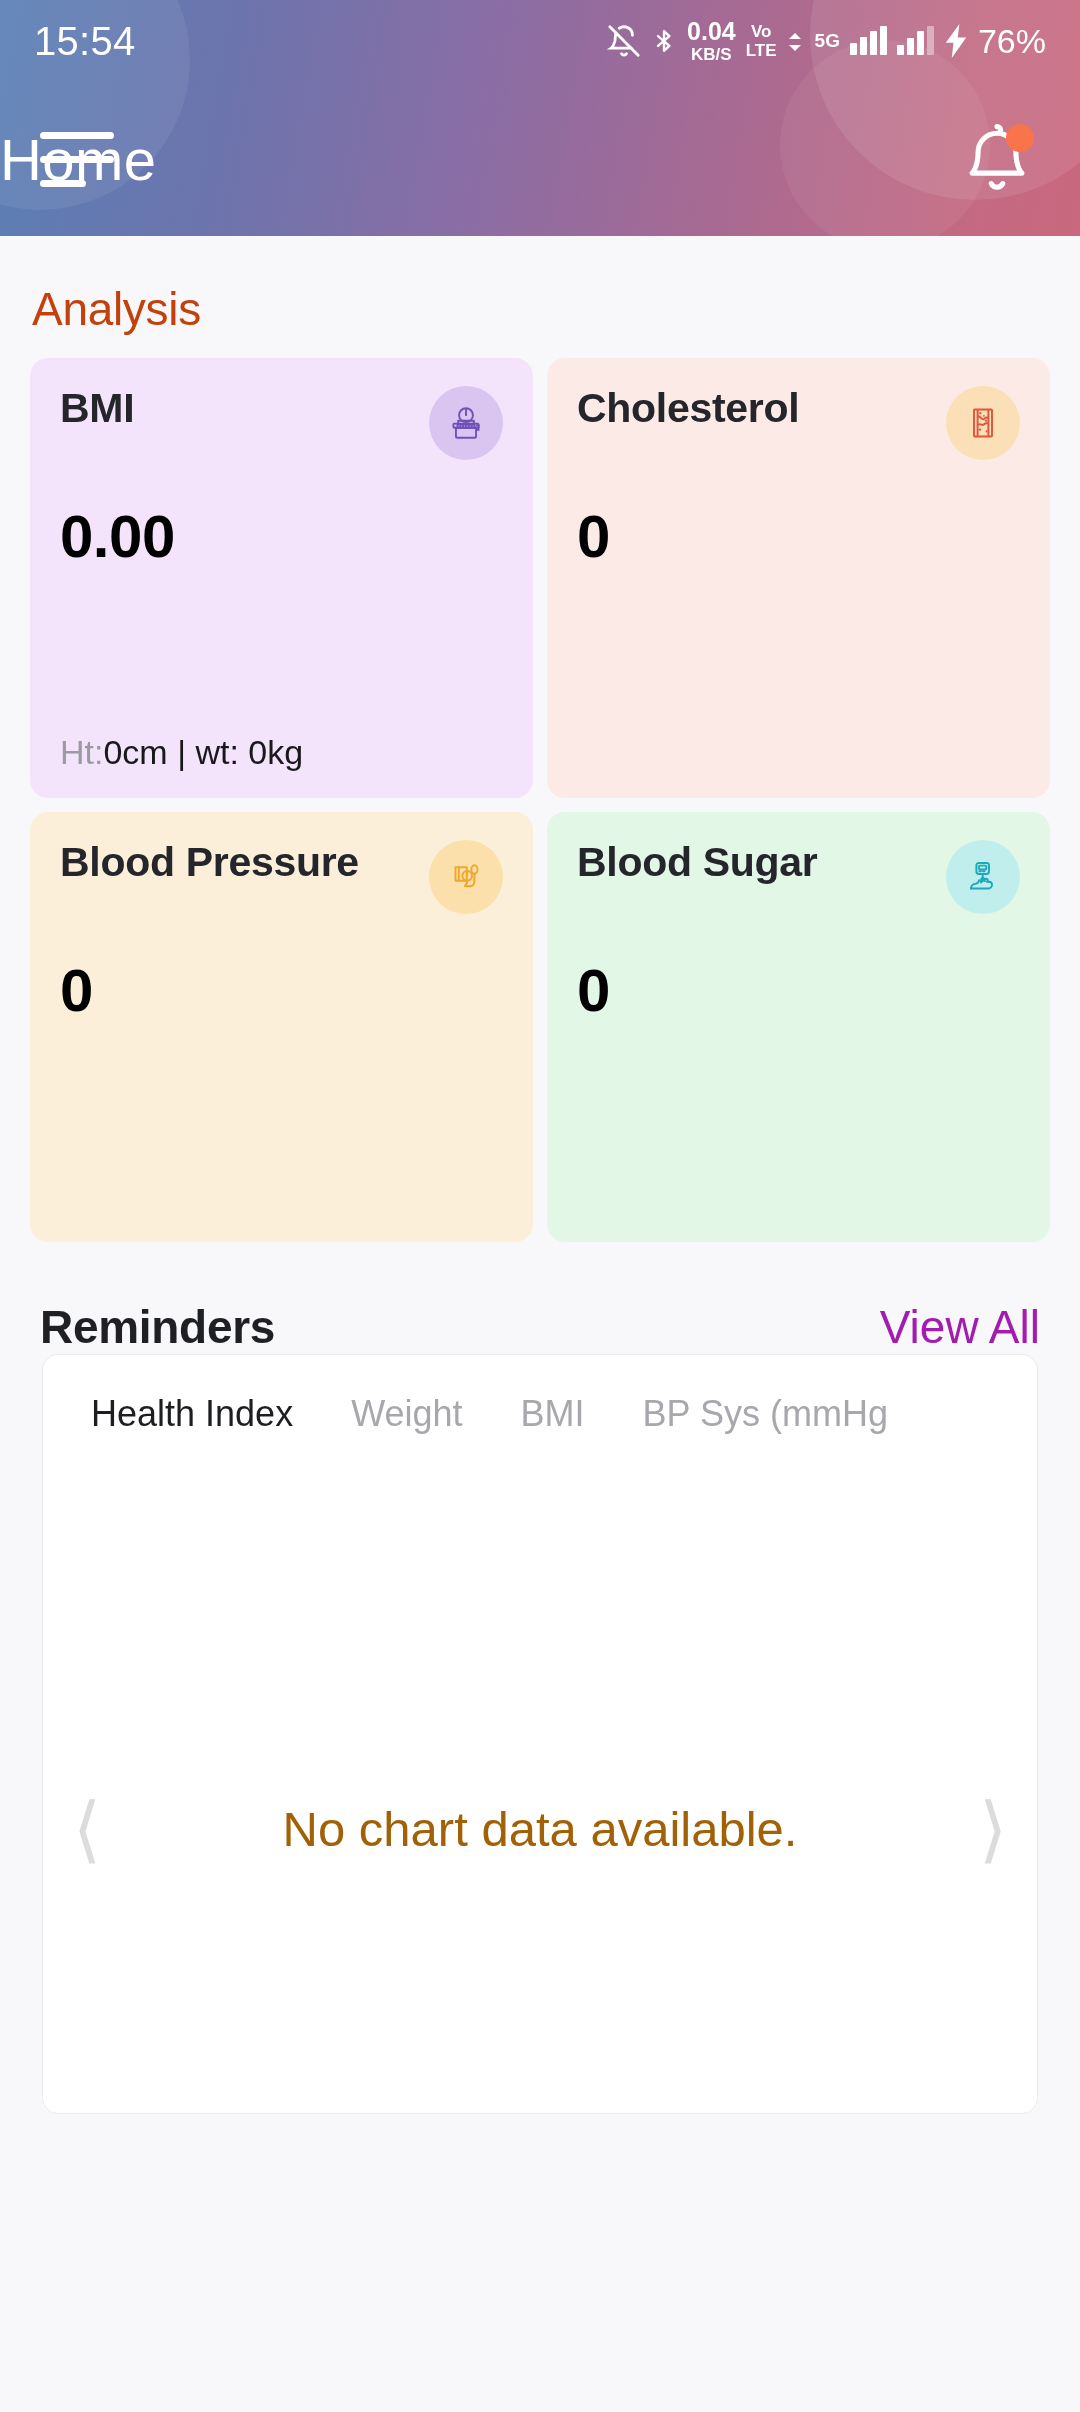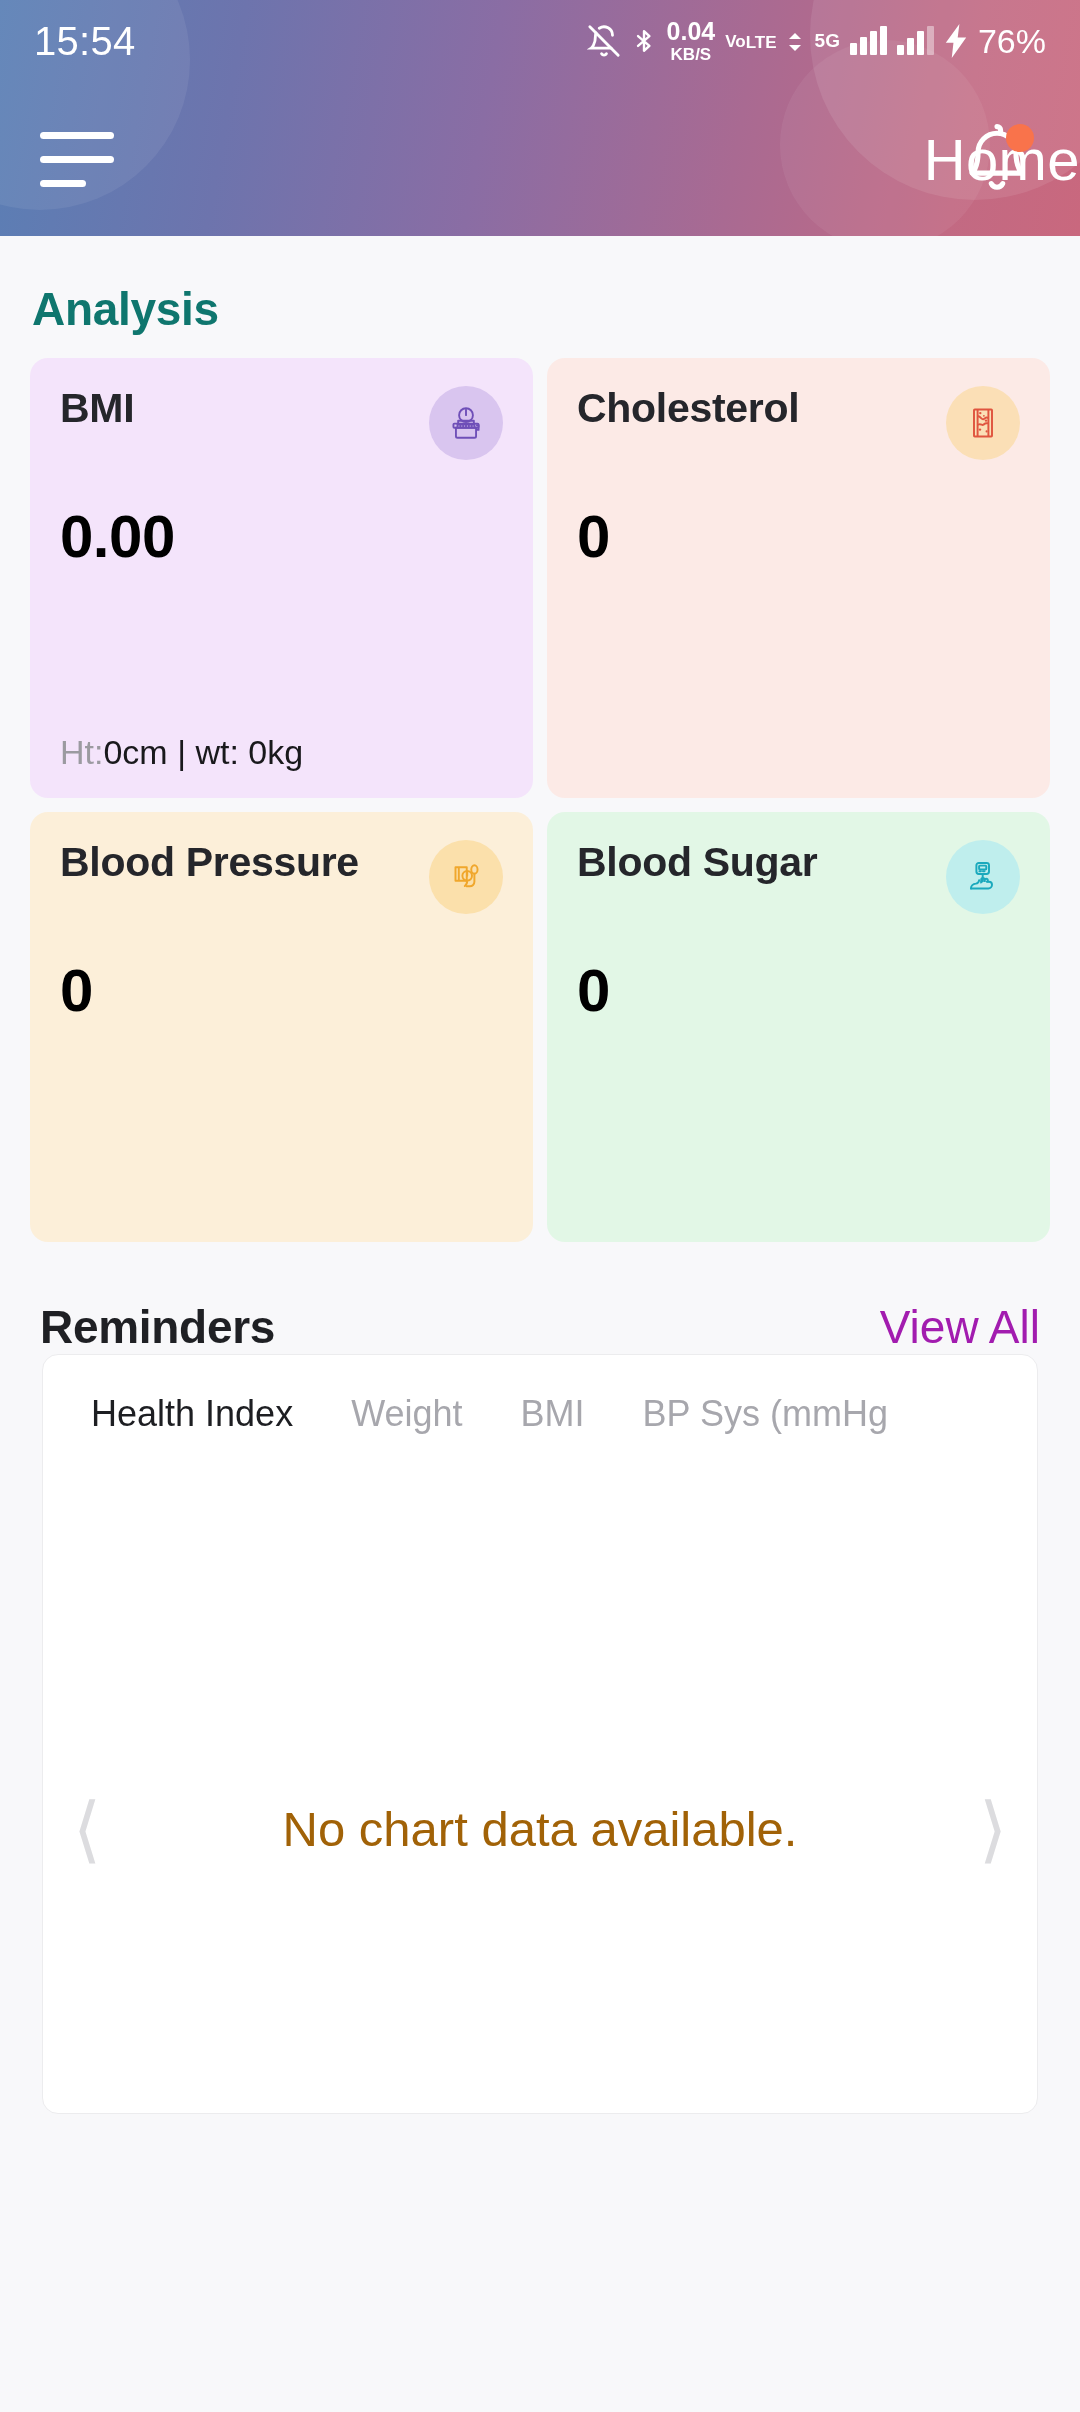--- a/index.html
+++ b/index.html
@@ -28,21 +28,21 @@
     display:flex; align-items:center;
     padding:0 34px;
     color:#fff;
   }
   .sb-time { font-size:40px; font-weight:400; letter-spacing:0.3px; }
   .sb-right { margin-left:auto; display:flex; align-items:center; gap:10px; }
   .sb-icon { display:flex; align-items:center; }
   .sb-kbs { display:flex; flex-direction:column; align-items:center; line-height:1; }
   .sb-kbs .k1 { font-size:25px; font-weight:700; }
   .sb-kbs .k2 { font-size:17px; font-weight:700; margin-top:2px; }
-  .sb-volte { display:flex; align-items:center; line-height:1; }
+  .sb-volte { display:flex; flex-direction:column; align-items:center; line-height:1; }
   .sb-volte .v1 { font-size:17px; font-weight:700; }
   .sb-volte .v2 { font-size:17px; font-weight:700; margin-top:2px; }
   .sb-5g { display:flex; align-items:flex-start; }
   .sb-5g .g { font-size:19px; font-weight:700; line-height:1;padding-left:12px; }
   .bars { display:flex; align-items:flex-end; gap:3px; height:28px; }
   .bars i { display:block; width:7px; background:#fff; border-radius:1px; }
   .bars.faded i:last-child { background:rgba(255,255,255,0.42); }
   .sb-batt { font-size:34px; font-weight:400; }
 
   .appbar {
@@ -50,35 +50,35 @@
     height:154px;
     display:flex; align-items:center;
     padding:0 40px;
   }
   .hamburger { width:74px; display:flex; flex-direction:column; gap:17px; cursor:pointer; }
   .hamburger span { display:block; height:7px; background:#fff; border-radius:4px; }
   .hamburger span:nth-child(1){ width:74px; }
   .hamburger span:nth-child(2){ width:74px; }
   .hamburger span:nth-child(3){ width:46px; }
   .appbar-title {
-    position:absolute; left:0; right:0; text-align:right;
+    position:absolute; left:0; right:0; text-align:left;
     font-size:58px; color:#fff; font-weight:400; letter-spacing:0.4px;
     pointer-events:none;
   }
   .bell-wrap { margin-left:auto; position:relative; width:86px; height:86px; display:flex; align-items:center; justify-content:center; cursor:pointer; }
   .bell-badge {
     position:absolute; right:6px; top:8px;
     width:28px; height:28px; border-radius:50%;
     background:#f9734b;
   }
 
   
   .content { padding:0; }
   .section-title {
-    font-size:46px; font-weight:700; color:#0f766e;
+    font-size:46px; font-weight:400; color:#c2410c;
     padding:46px 32px 22px 32px;
     letter-spacing:-0.3px;
   }
 
   .grid {
     display:grid;
     grid-template-columns:1fr 1fr;
     gap:14px;
     padding:0 30px;
   }

